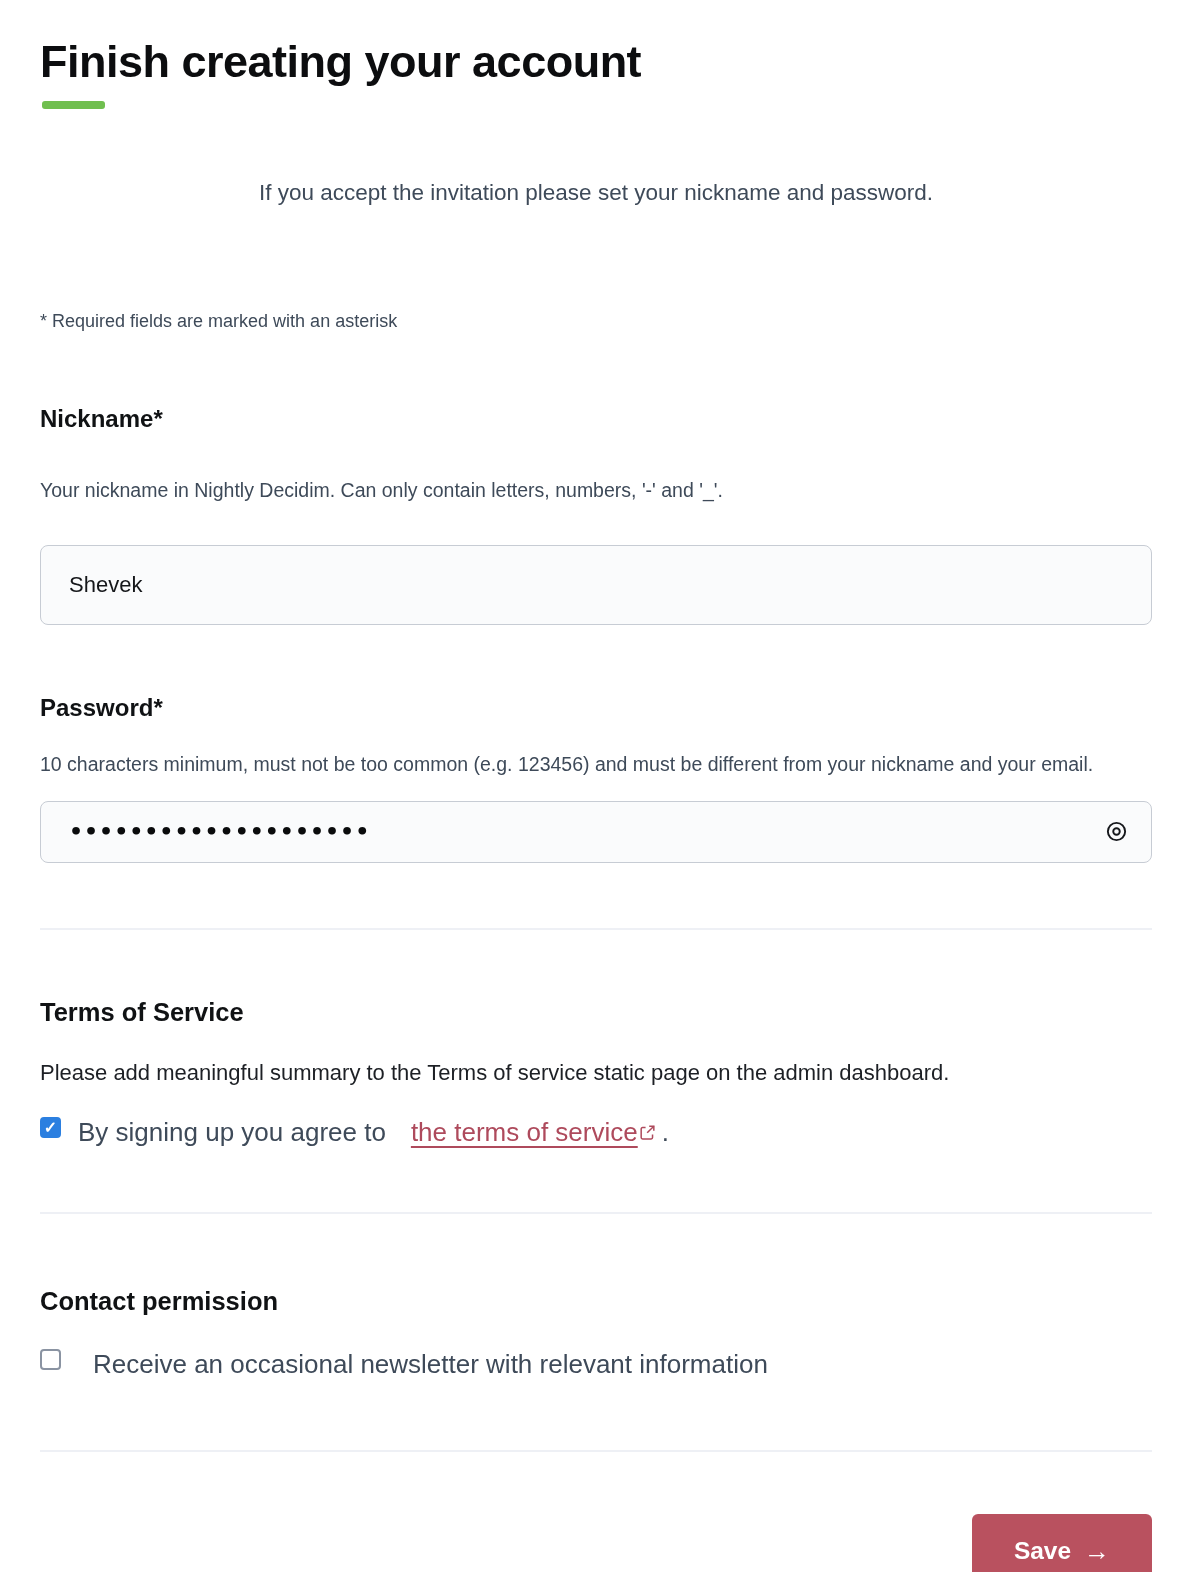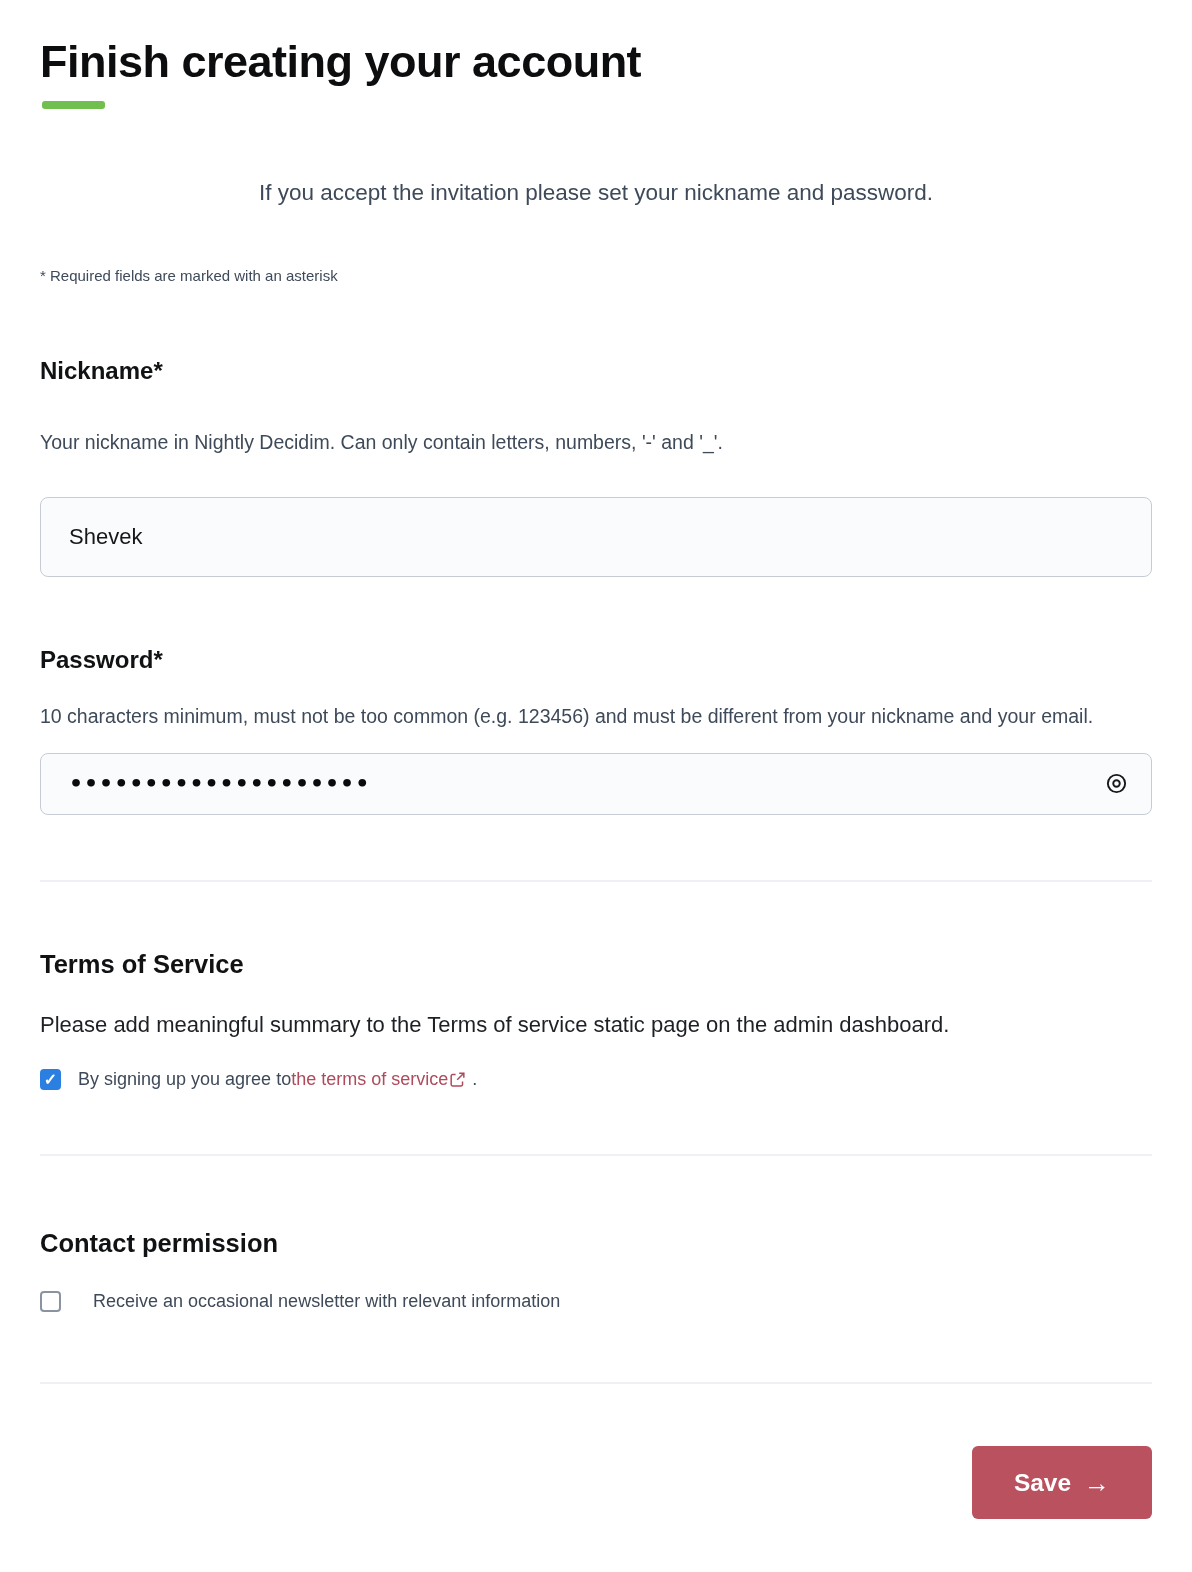--- a/index.html
+++ b/index.html
@@ -32,21 +32,21 @@
     position:absolute;left:2px;top:calc(100% + 13px);
     width:63px;height:8px;border-radius:3px;
     background:var(--accent-green);
   }
 
   .subtitle{
     margin-top:90px;text-align:center;
     font-size:22.5px;color:var(--slate);line-height:1.3;
   }
 
-  .required-note{margin-top:60px;font-size:15px;color:var(--slate)}
+  .required-note{margin-top:104px;font-size:18px;color:var(--slate)}
 
   .field-label{display:block;margin-top:73px;font-size:24px;font-weight:700;color:#101214}
   .field-label.password{margin-top:69px}
 
   .help{margin-top:43px;font-size:19.5px;color:var(--slate);line-height:1.45;max-width:1100px}
   .help.password-help{margin-top:28px}
 
   .text-input,.input-box{
     margin-top:41px;width:100%;height:80px;
     border:1px solid var(--border);border-radius:8px;
@@ -69,37 +69,37 @@
 
   .divider{border:none;height:2px;background:var(--divider);margin-top:65px}
   .divider.d2{margin-top:64px}
   .divider.d3{margin-top:70px}
 
   .section-heading{margin-top:68px;font-size:25.5px;font-weight:700;color:#101214}
   .section-heading.contact{margin-top:73px}
 
   .summary{margin-top:31px;font-size:22px;color:#1d2025;line-height:1.35}
 
-  .check-row{margin-top:30px;display:flex;align-items:flex-end;gap:17px;font-size:18px;color:var(--slate)}
+  .check-row{margin-top:30px;display:flex;align-items:flex-start;gap:17px;font-size:26px;color:var(--slate)}
   .check-row.newsletter{margin-top:33px;gap:32px}
   .checkbox{
     width:21px;height:21px;flex:0 0 auto;border-radius:4px;
     border:2px solid #8a93a2;background:#fff;cursor:pointer;
     display:flex;align-items:center;justify-content:center;
   }
   .checkbox.checked{
     border-color:var(--checkbox-blue);background:var(--checkbox-blue);
   }
   .checkbox.checked::after{
     content:"✓";color:#fff;font-size:16px;font-weight:700;line-height:1;
   }
   .agree-label{display:flex;align-items:center;flex-wrap:wrap;gap:0}
   .terms-link{
-    color:var(--link-red);margin-left:0;
-    text-decoration-thickness:1.5px;text-underline-offset:5px;
+    color:var(--link-red);margin-left:25px;
+    text-decoration:underline;text-decoration-thickness:1.5px;text-underline-offset:5px;
     display:inline-flex;align-items:center;cursor:pointer;
   }
   .ext-icon{margin-left:2px;display:inline-flex;color:var(--link-red)}
   .agree-suffix{margin-left:7px;color:var(--slate)}
 
   .actions{margin-top:62px;display:flex;justify-content:flex-end}
   .save-button{
     min-width:180px;height:73px;border:none;border-radius:6px;
     background:var(--button-red);color:#fff;cursor:pointer;
     font-family:"Liberation Sans",sans-serif;

